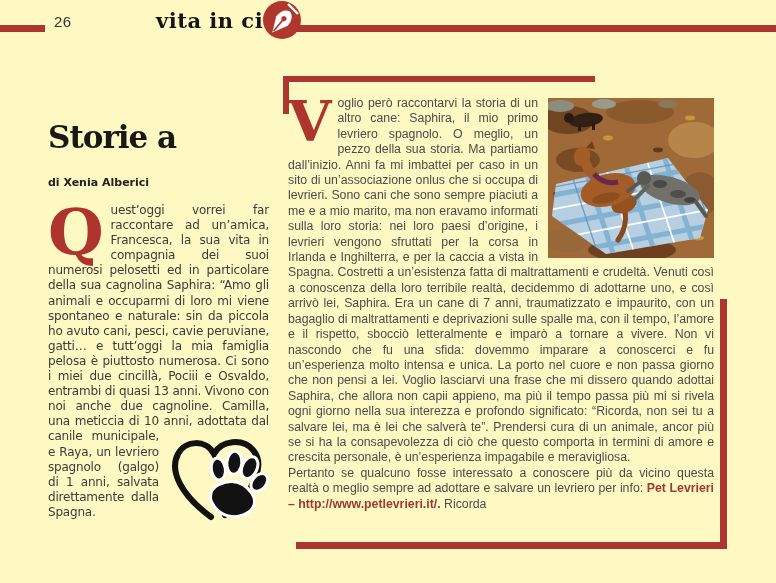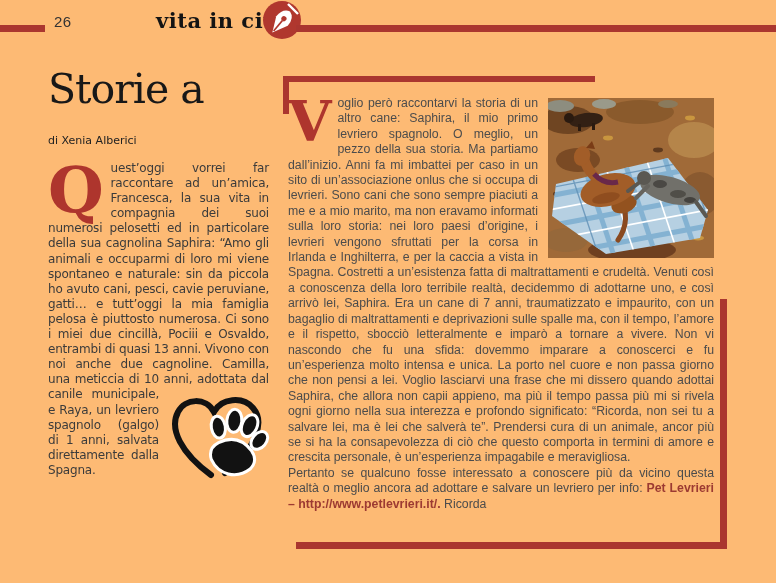--- a/index.html
+++ b/index.html
@@ -1,30 +1,30 @@
 <!DOCTYPE html>
 <html><head>
 <meta charset="utf-8">
 <style>
   html,body{margin:0;padding:0;background:#ffffff;}
-  .page{position:relative;width:776px;height:583px;background:#fdba74;overflow:hidden;
+  .page{position:relative;width:776px;height:583px;background:#fef9c3;overflow:hidden;
         font-family:"Liberation Sans",sans-serif;}
   .redbar{position:absolute;background:#aa362f;}
 
   
   .page-num{position:absolute;left:54px;top:13px;font-size:15px;color:#333;letter-spacing:.5px;}
   .section-title{position:absolute;left:156px;top:8px;font-family:"DejaVu Serif",serif;
         font-weight:bold;font-size:21px;color:#141414;letter-spacing:.5px;}
   .pen-icon{position:absolute;left:262px;top:1px;width:40px;height:40px;}
 
   
   .left-col{position:absolute;left:48px;top:64px;width:221px;}
-  .lt1{font-family:"DejaVu Serif",serif;font-weight:normal;font-size:41px;line-height:50px;color:#181818;letter-spacing:-1px;}
+  .lt1{font-family:"DejaVu Serif",serif;font-weight:bold;font-size:31px;line-height:50px;color:#181818;letter-spacing:-1px;margin-top:48px;}
   .lt2{font-family:"DejaVu Serif",serif;font-weight:bold;font-size:45px;line-height:52px;color:#b0372e;letter-spacing:-1px;}
-  .byline{margin-top:20px;font-family:"DejaVu Sans",sans-serif;font-weight:normal;font-size:11px;color:#222;}
+  .byline{margin-top:14px;font-family:"DejaVu Sans",sans-serif;font-weight:bold;font-size:11px;color:#222;}
   .left-body{margin-top:14px;font-family:"DejaVu Sans",sans-serif;font-size:12px;line-height:15.1px;
         color:#3b3b3b;text-align:justify;letter-spacing:-.2px;}
   .dropcap-q{float:left;font-family:"DejaVu Serif",serif;font-weight:bold;font-size:64px;line-height:52px;
         color:#ae352d;margin:4px 7px 0 0;}
   .heartpaw{float:right;width:116px;height:94px;margin:2px -12px 0 6px;}
 
   
   .right-col{position:absolute;left:288px;top:86px;width:426px;}
   .rtitle{padding-left:14px;font-family:"DejaVu Serif",serif;font-weight:bold;font-size:23px;
         color:#b5362c;letter-spacing:-.3px;}
@@ -154,17 +154,17 @@
             <ellipse cx="112" cy="86" rx="7" ry="4" fill="#4a4844"></ellipse>
             <ellipse cx="130" cy="96" rx="8" ry="4" fill="#504e48"></ellipse>
             <ellipse cx="142" cy="102" rx="6" ry="3" fill="#44423e"></ellipse>
             <circle cx="96" cy="80" r="7" fill="#5a5852"></circle>
             <path d="M92 84 l-12 9" stroke="#5a5852" stroke-width="4" stroke-linecap="round"></path>
             <path d="M100 88 l-12 12" stroke="#66645e" stroke-width="4" stroke-linecap="round"></path>
             <path d="M148 104 l10 14" stroke="#5a5852" stroke-width="4" stroke-linecap="round"></path>
           </g>
         </svg>
       </span><span class="dropcap-v">V</span><span>oglio però raccontarvi la storia di un altro cane: Saphira, il mio primo levriero spagnolo. O meglio, un pezzo della sua storia. Ma partiamo dall’inizio. Anni fa mi imbattei per caso in un sito di un’associazione onlus che si occupa di levrieri. Sono cani che sono sempre piaciuti a me e a mio marito, ma non eravamo informati sulla loro storia: nei loro paesi d’origine, i levrieri vengono sfruttati per la corsa in Irlanda e Inghilterra, e per la caccia a vista in Spagna. Costretti a un’esistenza fatta di maltrattamenti e crudeltà. Venuti così a conoscenza della loro terribile realtà, decidemmo di adottarne uno, e così arrivò lei, Saphira. Era un cane di 7 anni, traumatizzato e impaurito, con un bagaglio di maltrattamenti e deprivazioni sulle spalle ma, con il tempo, l’amore e il rispetto, sbocciò letteralmente e imparò a tornare a vivere. Non vi nascondo che fu una sfida: dovemmo imparare a conoscerci e fu un’esperienza molto intensa e unica. La porto nel cuore e non passa giorno che non pensi a lei. Voglio lasciarvi una frase che mi dissero quando adottai Saphira, che allora non capii appieno, ma più il tempo passa più mi si rivela ogni giorno nella sua interezza e profondo significato: “Ricorda, non sei tu a salvare lei, ma è lei che salverà te”. Prendersi cura di un animale, ancor più se si ha la consapevolezza di ciò che questo comporta in termini di amore e crescita personale, è un’esperienza impagabile e meravigliosa.</span>
-      <div class="closing"><span>Pertanto se qualcuno fosse interessato a conoscere più da vicino questa realtà o meglio ancora ad adottare e salvare un levriero per info: </span><span class="closing-bold">Pet Levrieri – http://www.petlevrieri.it/.</span><span> Ricorda</span></div>
+      <div class="closing"><span>Pertanto se qualcuno fosse interessato a conoscere più da vicino questa realtà o meglio sempre ad adottare e salvare un levriero per info: </span><span class="closing-bold">Pet Levrieri – http://www.petlevrieri.it/.</span><span> Ricorda</span></div>
     </div>
   </div>
 
 </div>
 
 </body></html>

